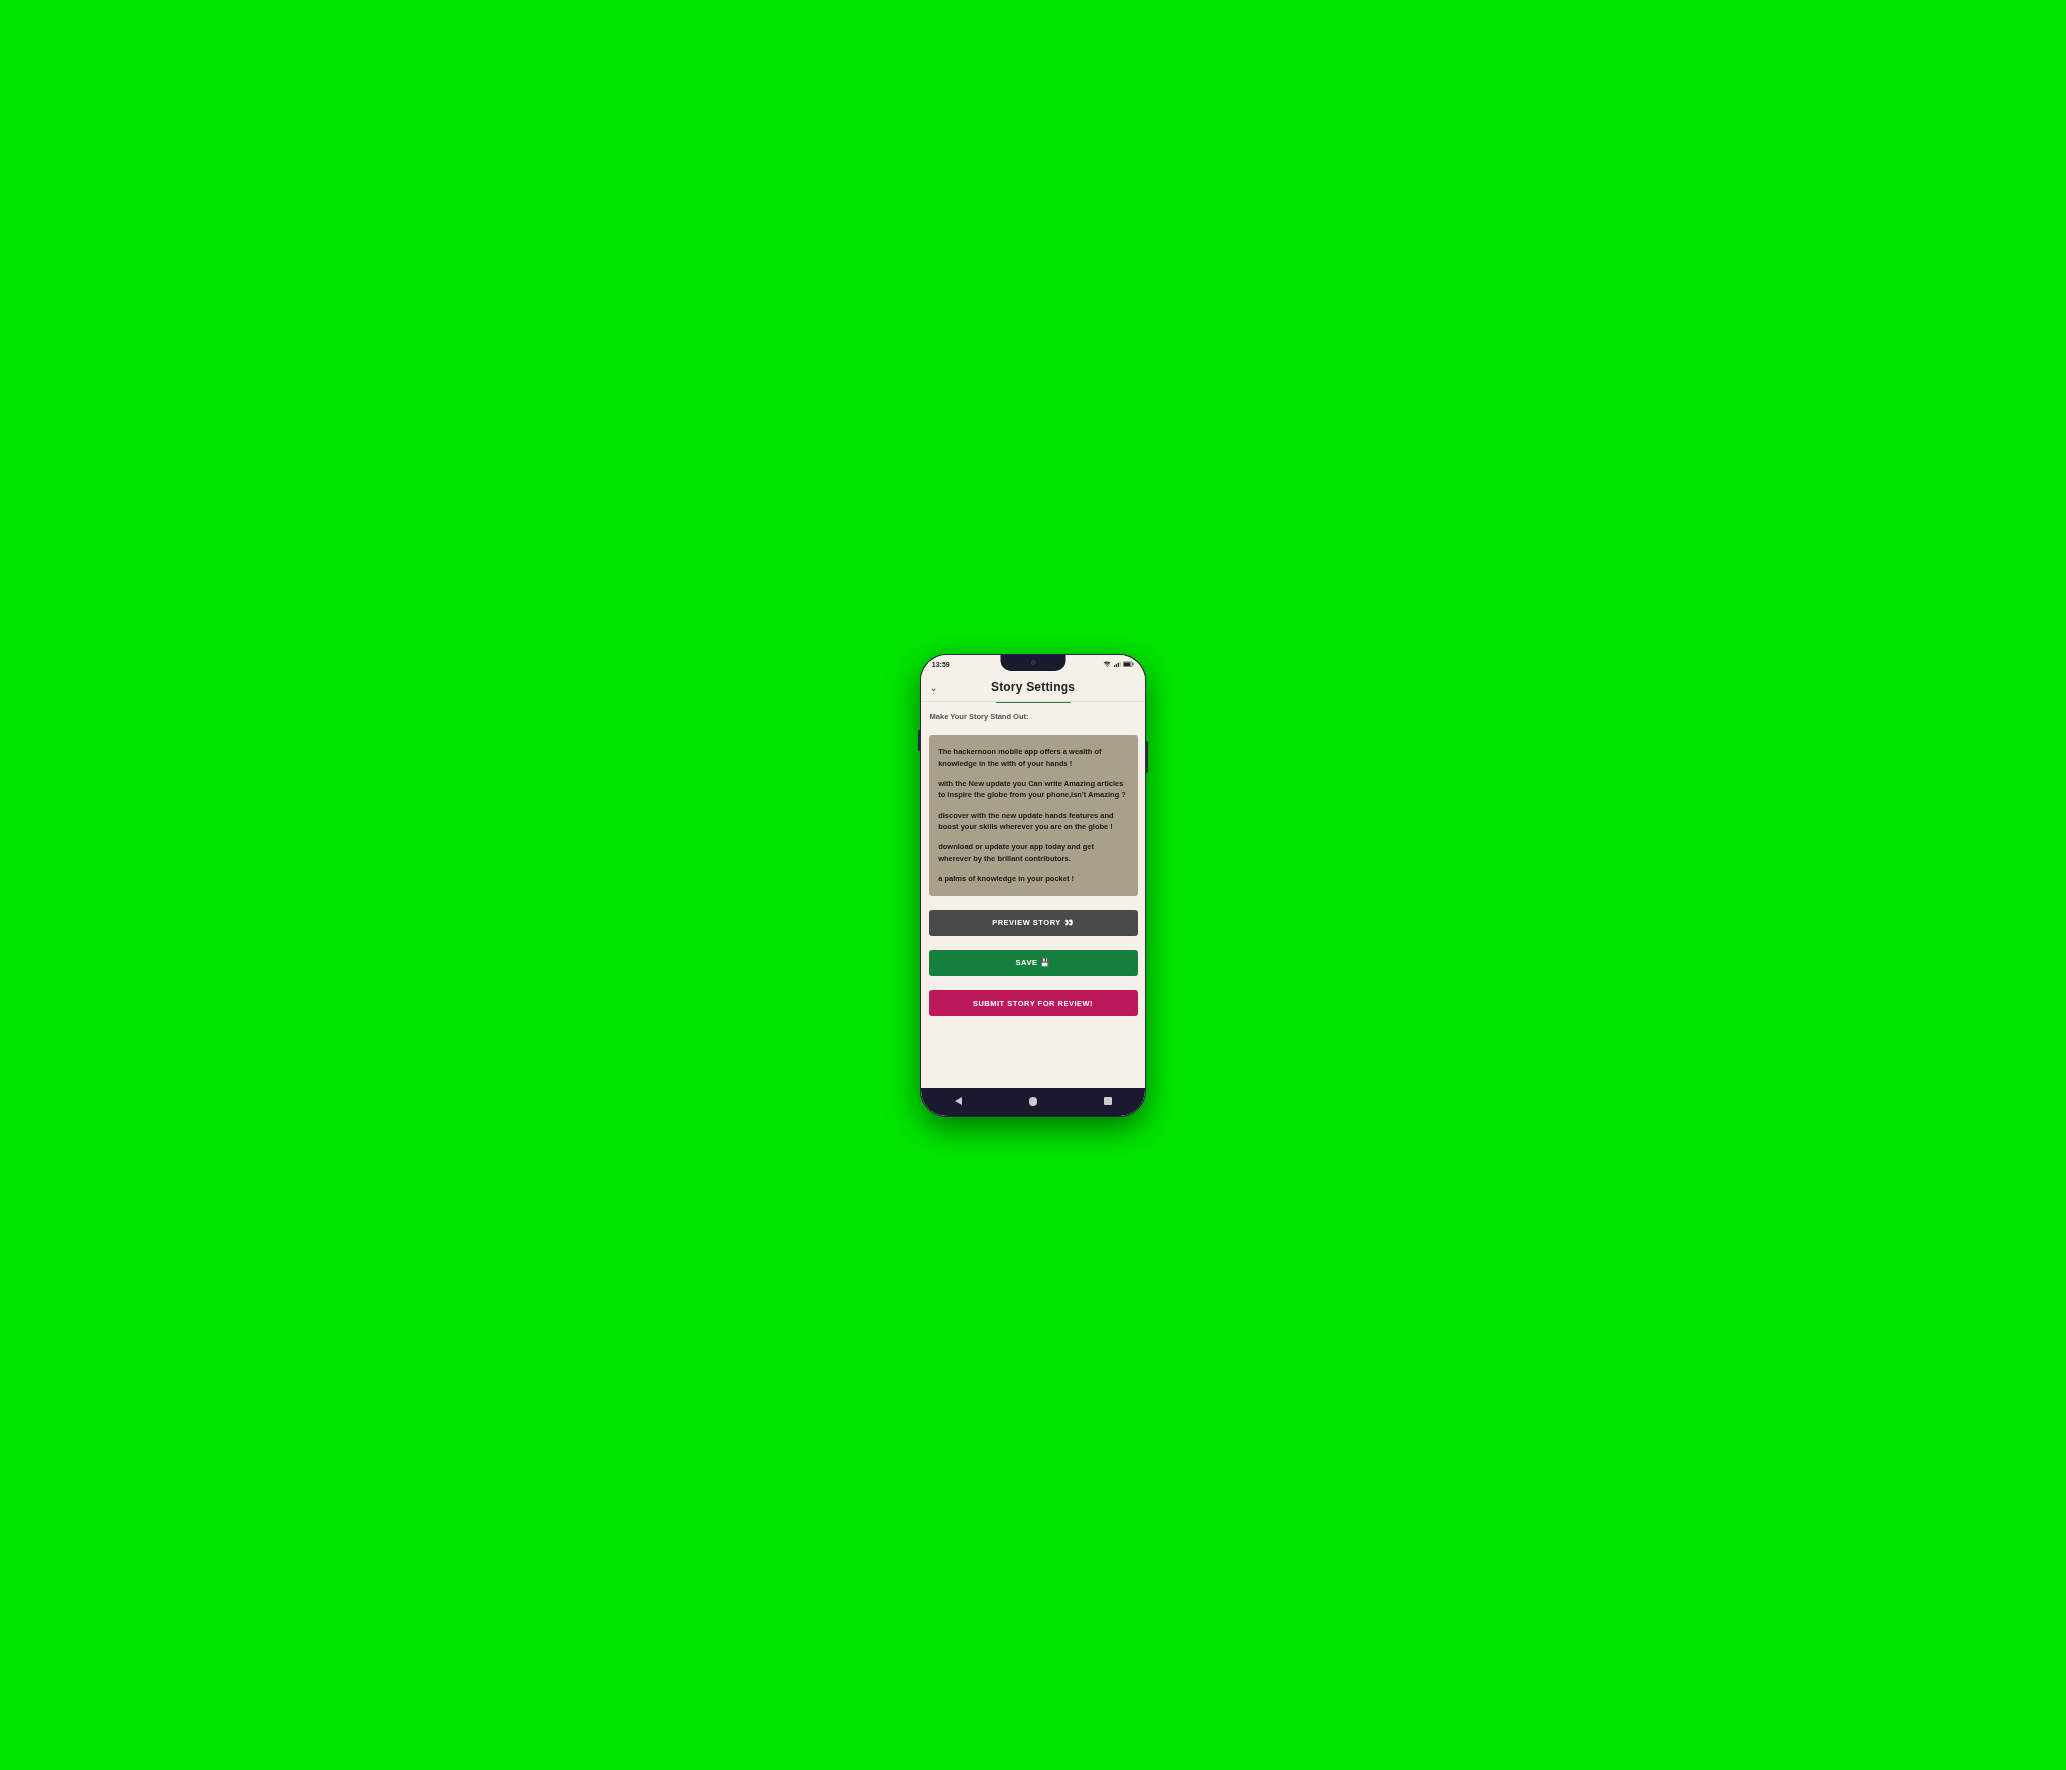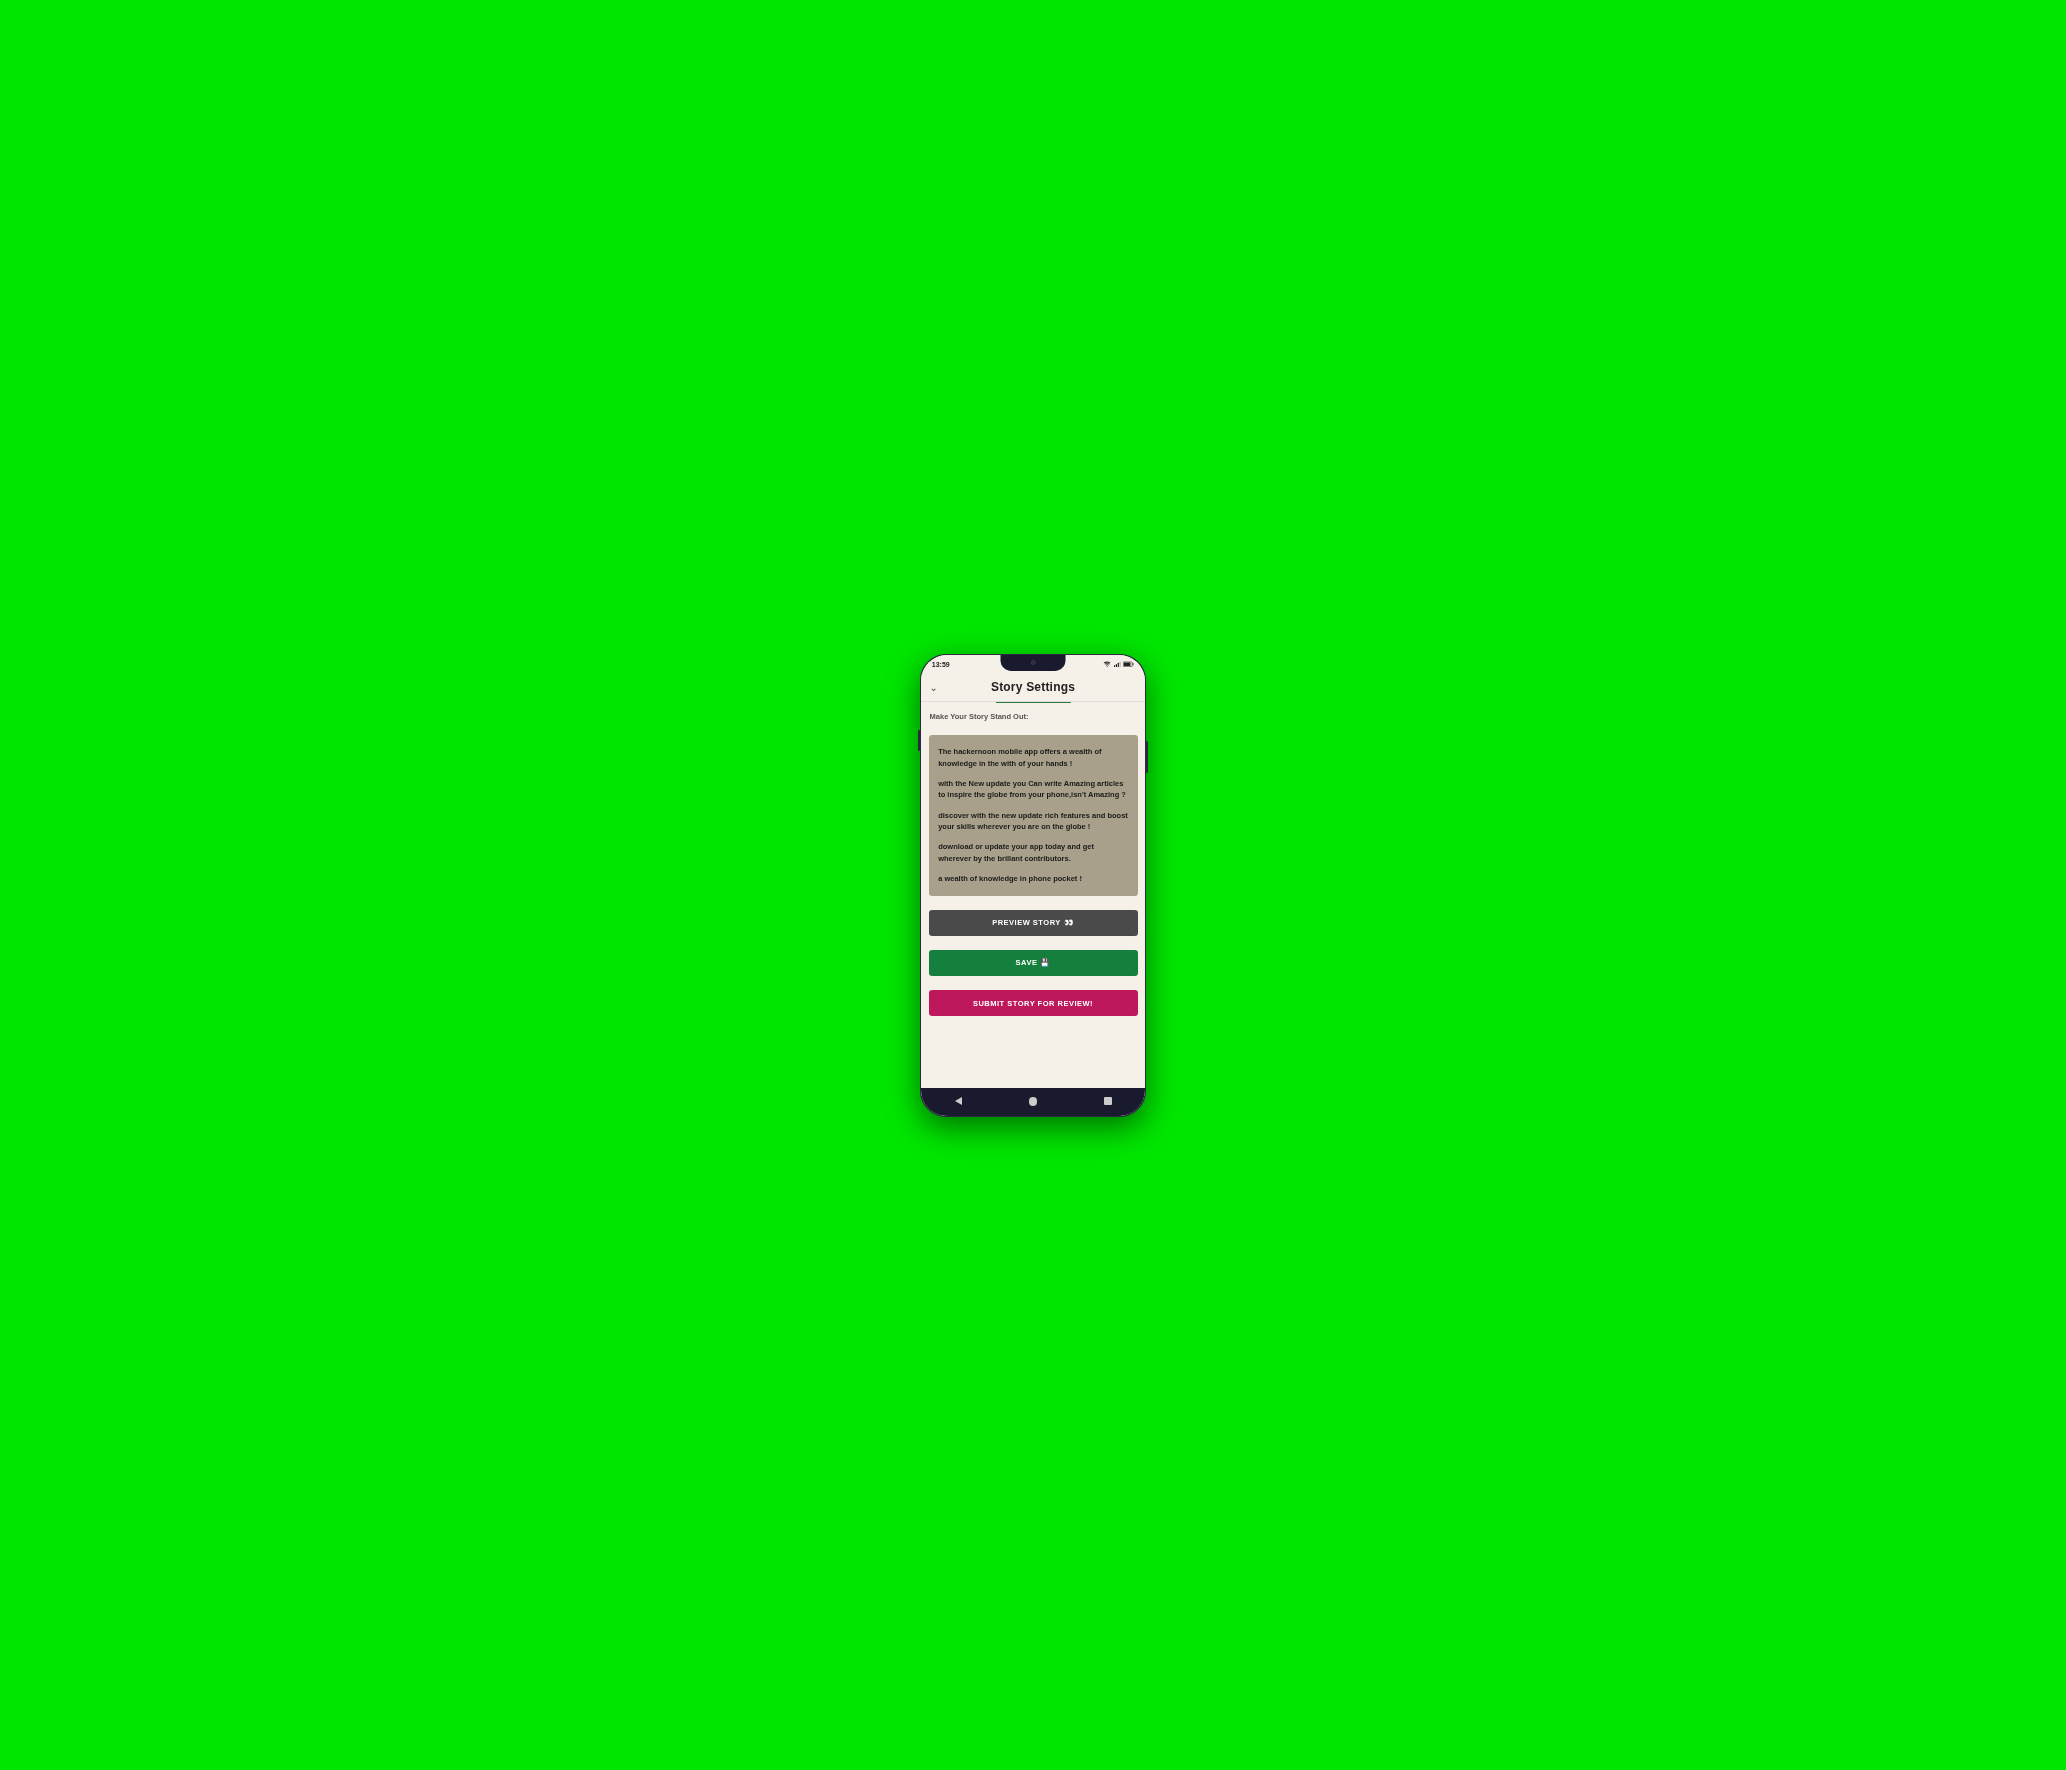--- a/index.html
+++ b/index.html
@@ -300,23 +300,23 @@
     </div>
     <div class="header-underline"></div>
 
     <div class="app-content">
 
       <div class="section-label">Make Your Story Stand Out:</div>
 
       <div class="story-preview-box">
         <p class="story-text-paragraph">The hackernoon mobile app offers a wealth of knowledge in the with of your hands !</p>
         <p class="story-text-paragraph">with the New update you Can write Amazing articles to inspire the globe from your phone,isn't Amazing ?</p>
-        <p class="story-text-paragraph">discover with the new update rich features and boost your skills wherever you are on the globe !</p>
+        <p class="story-text-paragraph">discover with the new update hands features and boost your skills wherever you are on the globe !</p>
         <p class="story-text-paragraph">download or update your app today and get wherever by the brillant contributors.</p>
-        <p class="story-text-paragraph">a wealth of knowledge in phone pocket !</p>
+        <p class="story-text-paragraph">a palms of knowledge in your pocket !</p>
       </div>
 
       <button class="action-button btn-preview">
         <span>PREVIEW STORY</span>
         <span class="btn-icon">👀</span>
       </button>
 
       <button class="action-button btn-save">
         <span>SAVE</span>
         <span class="btn-icon">💾</span>

